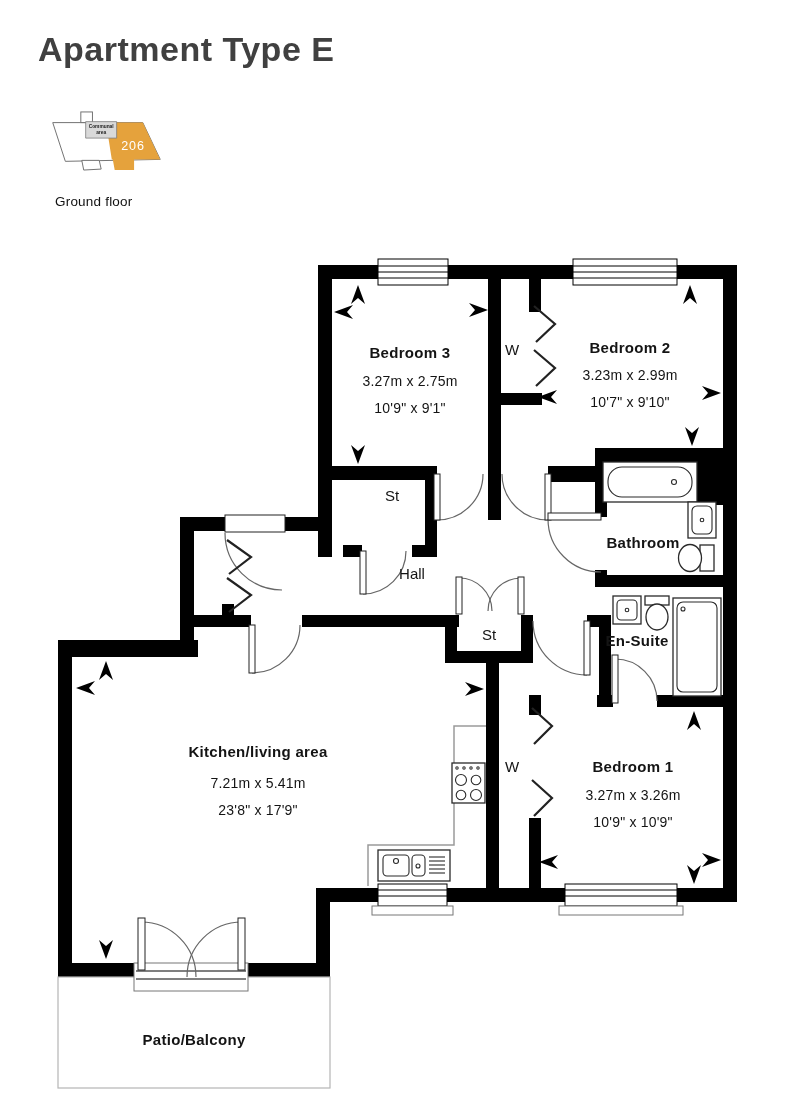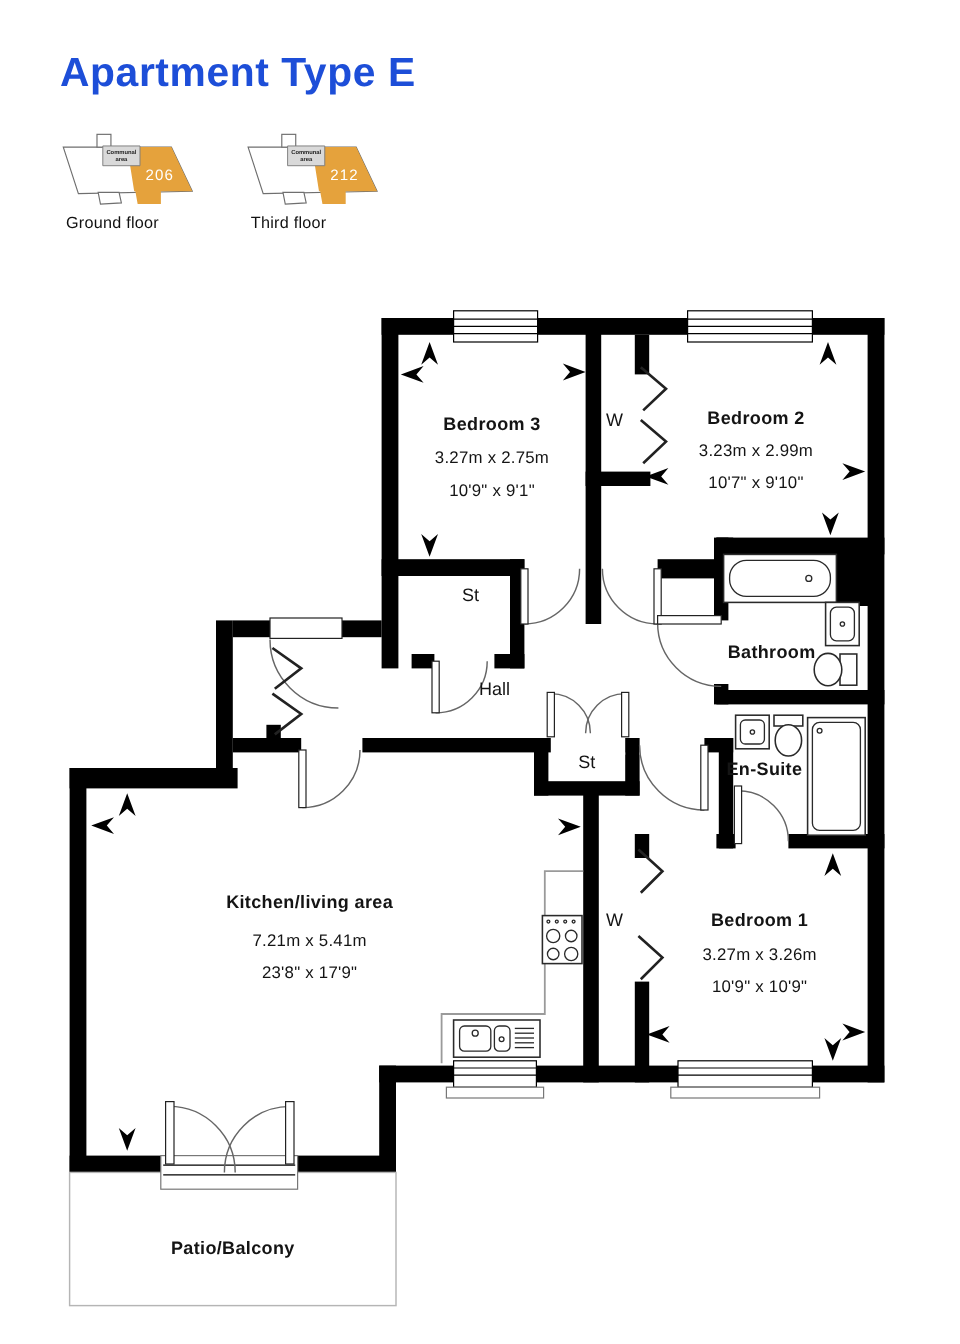--- a/index.html
+++ b/index.html
@@ -1,21 +1,21 @@
 <!DOCTYPE html>
 <html><head>
 <meta charset="utf-8">
 <style>
   html,body{margin:0;padding:0;background:#fff;}
   body{width:800px;height:1120px;position:relative;font-family:"Liberation Sans",sans-serif;overflow:hidden;}
-  .page-title{position:absolute;left:38px;top:30px;margin:12px;font-size:34px;font-weight:bold;letter-spacing:.5px;color:#1d4ed8;}
-  .locators{position:absolute;left:45px;top:108px;display:flex;gap:32px;}
+  .page-title{position:absolute;left:38px;top:30px;margin:0;font-size:34px;font-weight:bold;letter-spacing:.5px;color:#404040;}
+  .locators{position:absolute;left:45px;top:108px;display:flex;gap:56px;}
   .locator{width:122px;}
   .locator svg{display:block;}
-  .locator .floor-label{font-size:13.5px;color:#111;margin-top:4px;margin-left:10px;letter-spacing:.2px;}
+  .locator .floor-label{font-size:13.5px;color:#111;margin-top:20px;margin-left:10px;letter-spacing:.2px;}
   svg.plan{position:absolute;left:0;top:0;}
   text{font-family:"Liberation Sans",sans-serif;fill:#141414;}
   .room-name{font-size:15px;font-weight:bold;letter-spacing:.3px;}
   .room-dim{font-size:14px;letter-spacing:.2px;}
   .small-label{font-size:15px;}
   .wall{fill:#000;}
   .opening{fill:#fff;}
   .leaf{fill:#fff;stroke:#222;stroke-width:1;}
   .arc{fill:none;stroke:#666;stroke-width:1.2;}
   .chev{fill:none;stroke:#222;stroke-width:2.2;stroke-linejoin:miter;}
@@ -48,33 +48,20 @@
       <polygon class="loc-gray" points="56,16 88,16 88,33 56,33"></polygon>
       <text class="loc-tiny" x="72" y="23" text-anchor="middle">Communal</text>
       <text class="loc-tiny" x="72" y="29" text-anchor="middle">area</text>
       <text class="loc-num" x="105" y="45" text-anchor="middle">206</text>
     </svg>
     <div class="floor-label">Ground floor</div>
   </div>
 
 
 
-  <div class="locator">
-    <svg width="122" height="66" viewBox="14 2 126 68">
-      <polygon class="loc-outline" points="22,17 115,17 133,55 35,57"></polygon>
-      <polygon points="77,17 115,17 133,55 106,55 106,66 86,66 84,55 83,55" fill="#E5A23C"></polygon>
-      <polygon class="loc-outline" points="52,56 70,56 72,65 54,66"></polygon>
-      <rect class="loc-outline" x="51" y="6" width="12" height="11"></rect>
-      <polygon class="loc-gray" points="56,16 88,16 88,33 56,33"></polygon>
-      <text class="loc-tiny" x="72" y="23" text-anchor="middle">Communal</text>
-      <text class="loc-tiny" x="72" y="29" text-anchor="middle">area</text>
-      <text class="loc-num" x="105" y="45" text-anchor="middle">212</text>
-    </svg>
-    <div class="floor-label">Third floor</div>
-  </div>
 </div>
 
 <svg class="plan" width="800" height="1120" viewBox="0 0 800 1120">
 
   <g>
     <rect class="wall" x="318" y="265" width="419" height="14"></rect>
     <rect class="wall" x="194" y="517" width="124" height="14"></rect>
     <rect class="wall" x="318" y="466" width="119" height="14"></rect>
     <rect class="wall" x="548" y="466" width="63" height="16"></rect>
     <rect class="wall" x="597" y="448" width="140" height="14"></rect>

